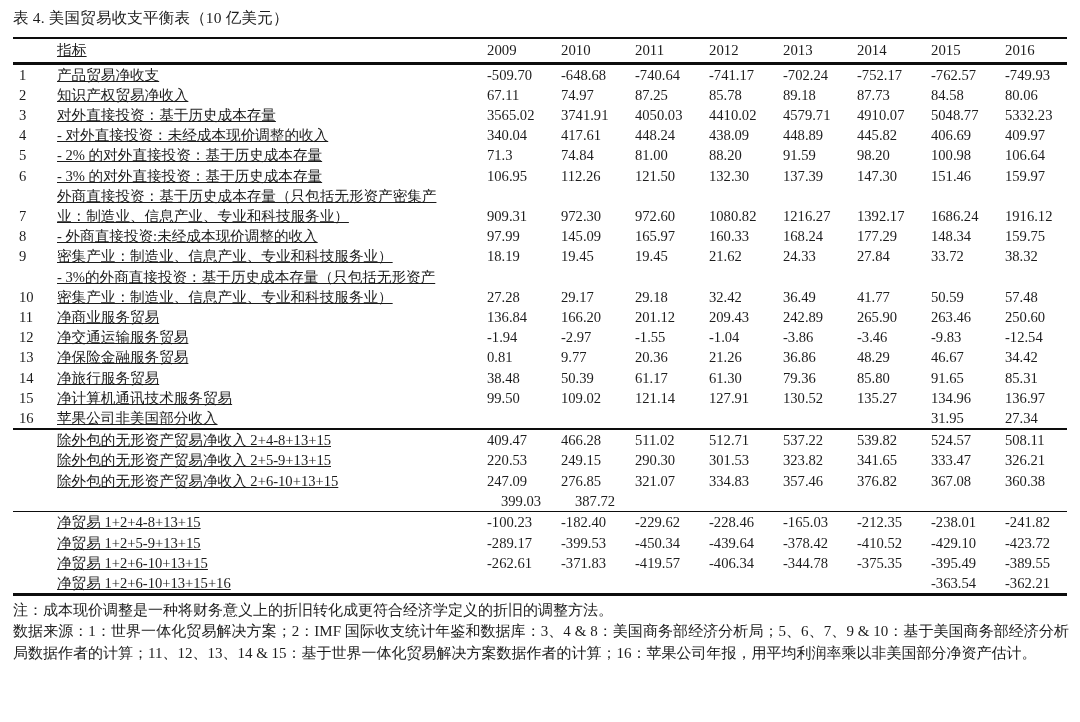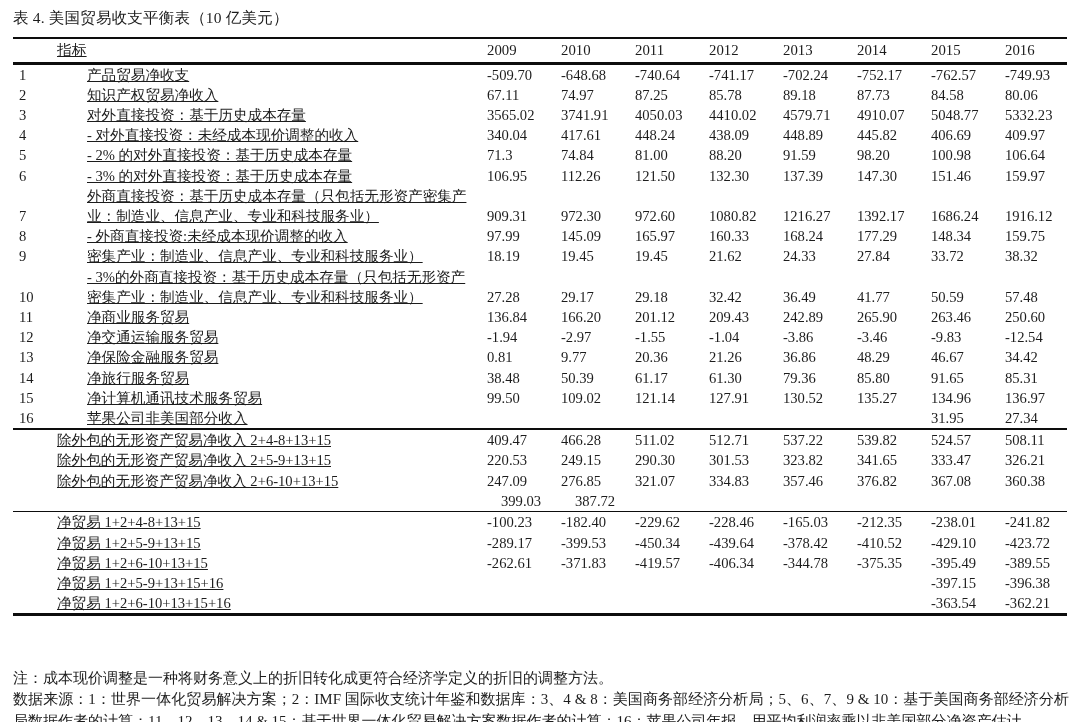--- a/index.html
+++ b/index.html
@@ -16,22 +16,22 @@
   .rule-top{height:2px;}
   .rule-hdr{height:2.5px;}
   .rule-mid{height:2px;}
   .rule-thin{height:1.5px;}
   .rule-bot{height:2.5px;}
   .row{display:flex;align-items:flex-end;font-size:14.6px;line-height:20.2px;}
   .hdr-row{font-size:14.8px;line-height:21px;padding:1px 0;}
   .c-num{width:44px;flex:0 0 44px;padding-left:6px;box-sizing:border-box;}
   .c-label{width:430px;flex:0 0 430px;text-decoration:underline;}
   .c-val{width:74px;flex:0 0 74px;white-space:nowrap;}
-  .lbl-line{display:block;margin-left:30px;}
-  .notes{padding-top:4px;font-size:15px;line-height:21.4px;width:1056px;text-align:justify;margin-top:48px;}
+  .lbl-line{display:block;}
+  .notes{padding-top:4px;font-size:15px;line-height:21.4px;width:1056px;text-align:justify;}
   .notes p{margin:0;}
 </style>
 </head>
 <body>
 
 <div class="page">
   <div class="title">表 4. 美国贸易收支平衡表（10 亿美元）</div>
 
   <div class="tbl">
     <div class="rule rule-top"></div>
@@ -367,32 +367,20 @@
           <div class="c-val">-371.83</div>
           <div class="c-val">-419.57</div>
           <div class="c-val">-406.34</div>
           <div class="c-val">-344.78</div>
           <div class="c-val">-375.35</div>
           <div class="c-val">-395.49</div>
           <div class="c-val">-389.55</div>
         </div>
         <div class="row">
           <div class="c-num"></div>
-          <div class="c-label">净贸易 1+2+5-9+13+15+16</div>
-          <div class="c-val"></div>
-          <div class="c-val"></div>
-          <div class="c-val"></div>
-          <div class="c-val"></div>
-          <div class="c-val"></div>
-          <div class="c-val"></div>
-          <div class="c-val">-397.15</div>
-          <div class="c-val">-396.38</div>
-        </div>
-        <div class="row">
-          <div class="c-num"></div>
           <div class="c-label">净贸易 1+2+6-10+13+15+16</div>
           <div class="c-val"></div>
           <div class="c-val"></div>
           <div class="c-val"></div>
           <div class="c-val"></div>
           <div class="c-val"></div>
           <div class="c-val"></div>
           <div class="c-val">-363.54</div>
           <div class="c-val">-362.21</div>
         </div>

